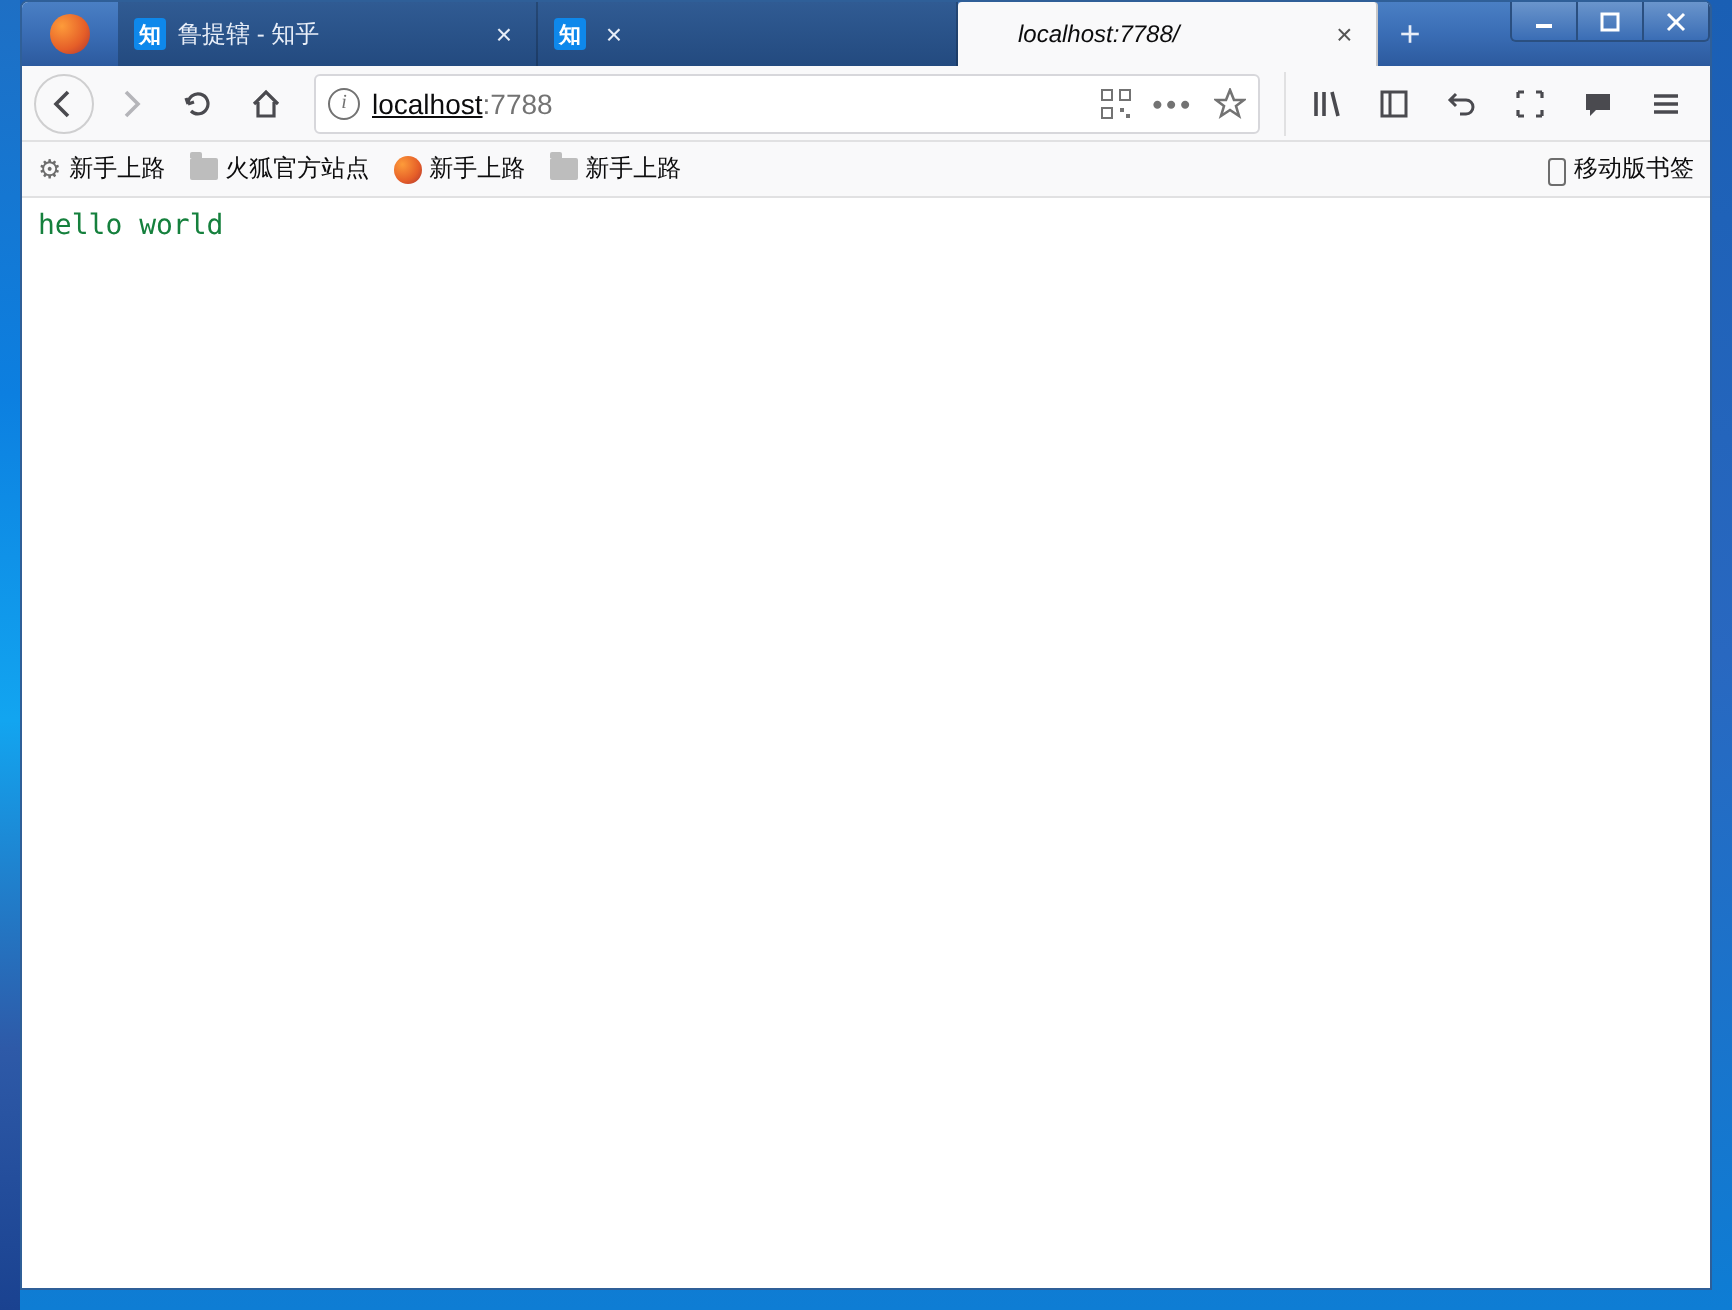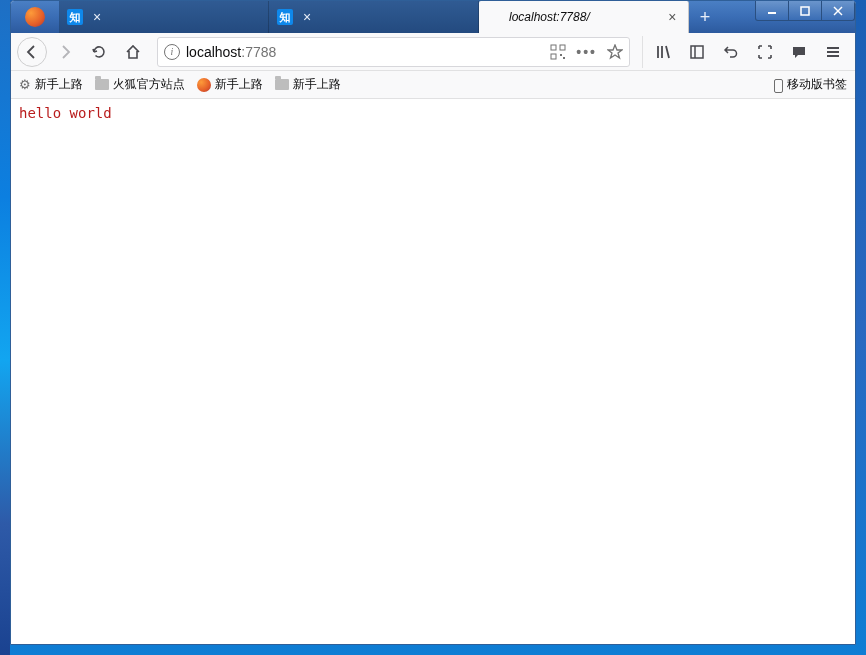--- a/index.html
+++ b/index.html
@@ -143,21 +143,21 @@
       gap: 6px;
       font-size: 14px;
     }
     .urlbar .identity {
       width: 16px; height: 16px; border: 1.5px solid #737373; border-radius: 50%;
       display: inline-flex; align-items: center; justify-content: center;
       font-size: 10px; color: #737373; font-family: Georgia, serif; font-style: italic;
       flex-shrink: 0;
     }
     .urlbar .url-text { flex: 1; color: #737373; }
-    .urlbar .url-text .host { color: #0c0c0d; }
+    .urlbar .url-text .host { color: #0c0c0d; text-decoration: underline; }
     .urlbar .right-icons { display: flex; align-items: center; gap: 10px; color: #737373; }
     .dots { letter-spacing: 2px; font-weight: bold; }
     .navbar-right {
       display: flex; align-items: center; gap: 2px;
       padding-left: 4px;
       border-left: 1px solid #e1e1e2;
       margin-left: 4px;
     }
     
     .bookbar {
@@ -190,39 +190,40 @@
     .phone-icon {
       width: 9px; height: 14px; border: 1.5px solid #6d6d6d; border-radius: 2px; position: relative;
     }
     
     .content {
       flex: 1;
       background: #fff;
       padding: 6px 8px;
       font-family: "SimSun", "NSimSun", monospace;
       font-size: 14px;
-      color: #b91c1c;
+      color: #15803d;
       overflow: auto;
     }
     svg { display: block; }
   </style>
 </head>
 <body>
 
 <div class="desktop-edge"></div>
 
 <div class="window">
 
   <div class="titlebar">
     <div class="titlebar-left">
       <div class="ff-icon"></div>
     </div>
     <div class="tabs">
       <div class="tab inactive">
         <span class="favicon zhi">知</span>
+        <span class="title">鲁提辖 - 知乎</span>
         <span class="close">×</span>
       </div>
       <div class="tab inactive">
         <span class="favicon zhi">知</span>
         <span class="close">×</span>
       </div>
       <div class="tab active">
         <span class="favicon"></span>
         <span class="title">localhost:7788/</span>
         <span class="close">×</span>

